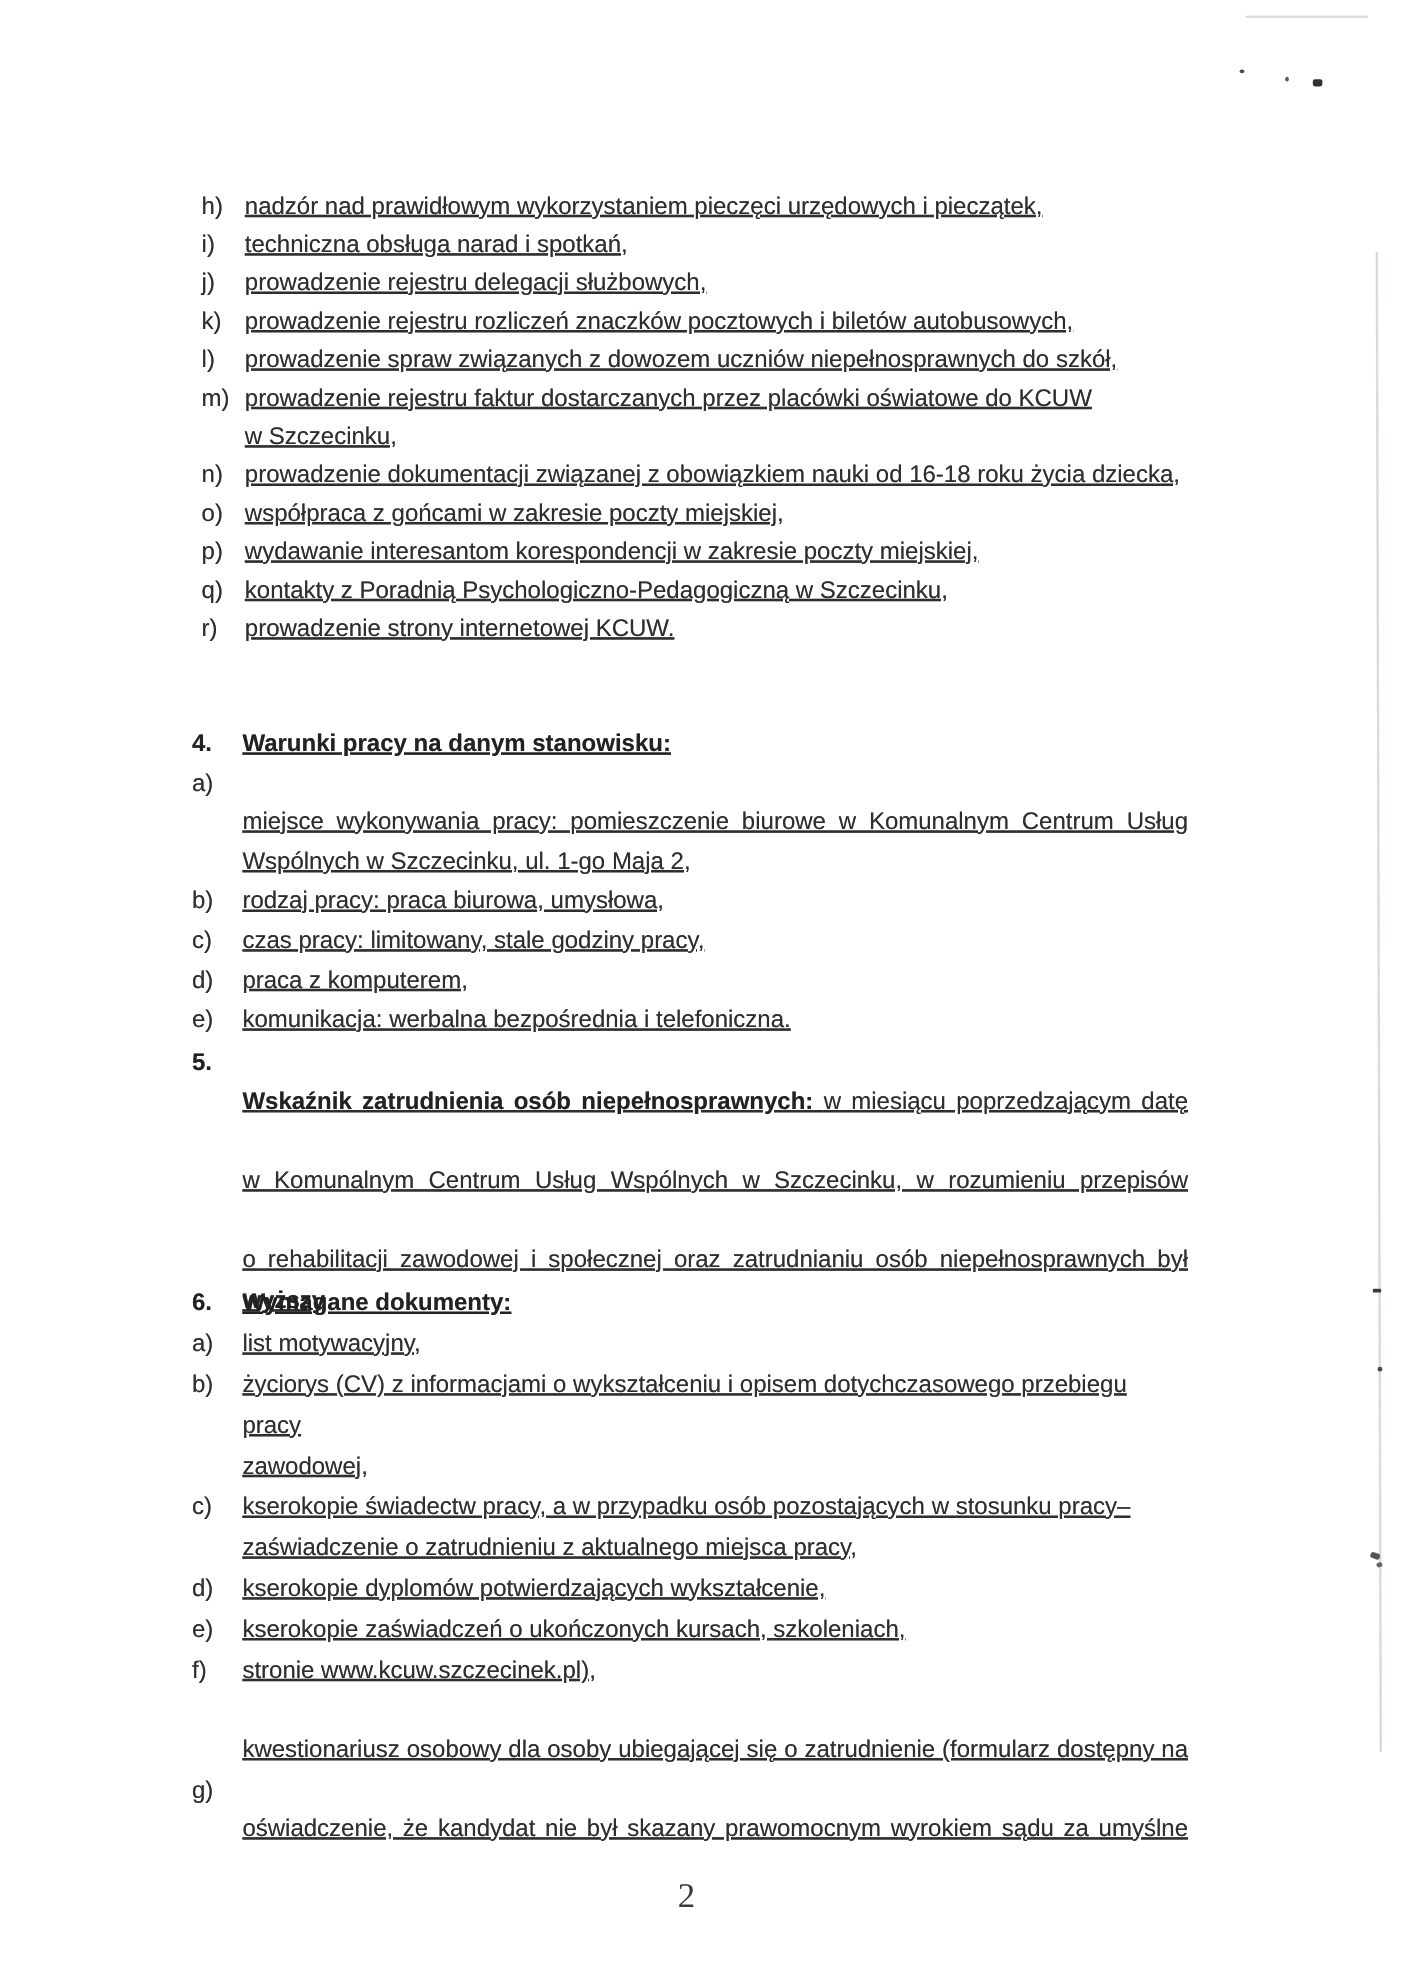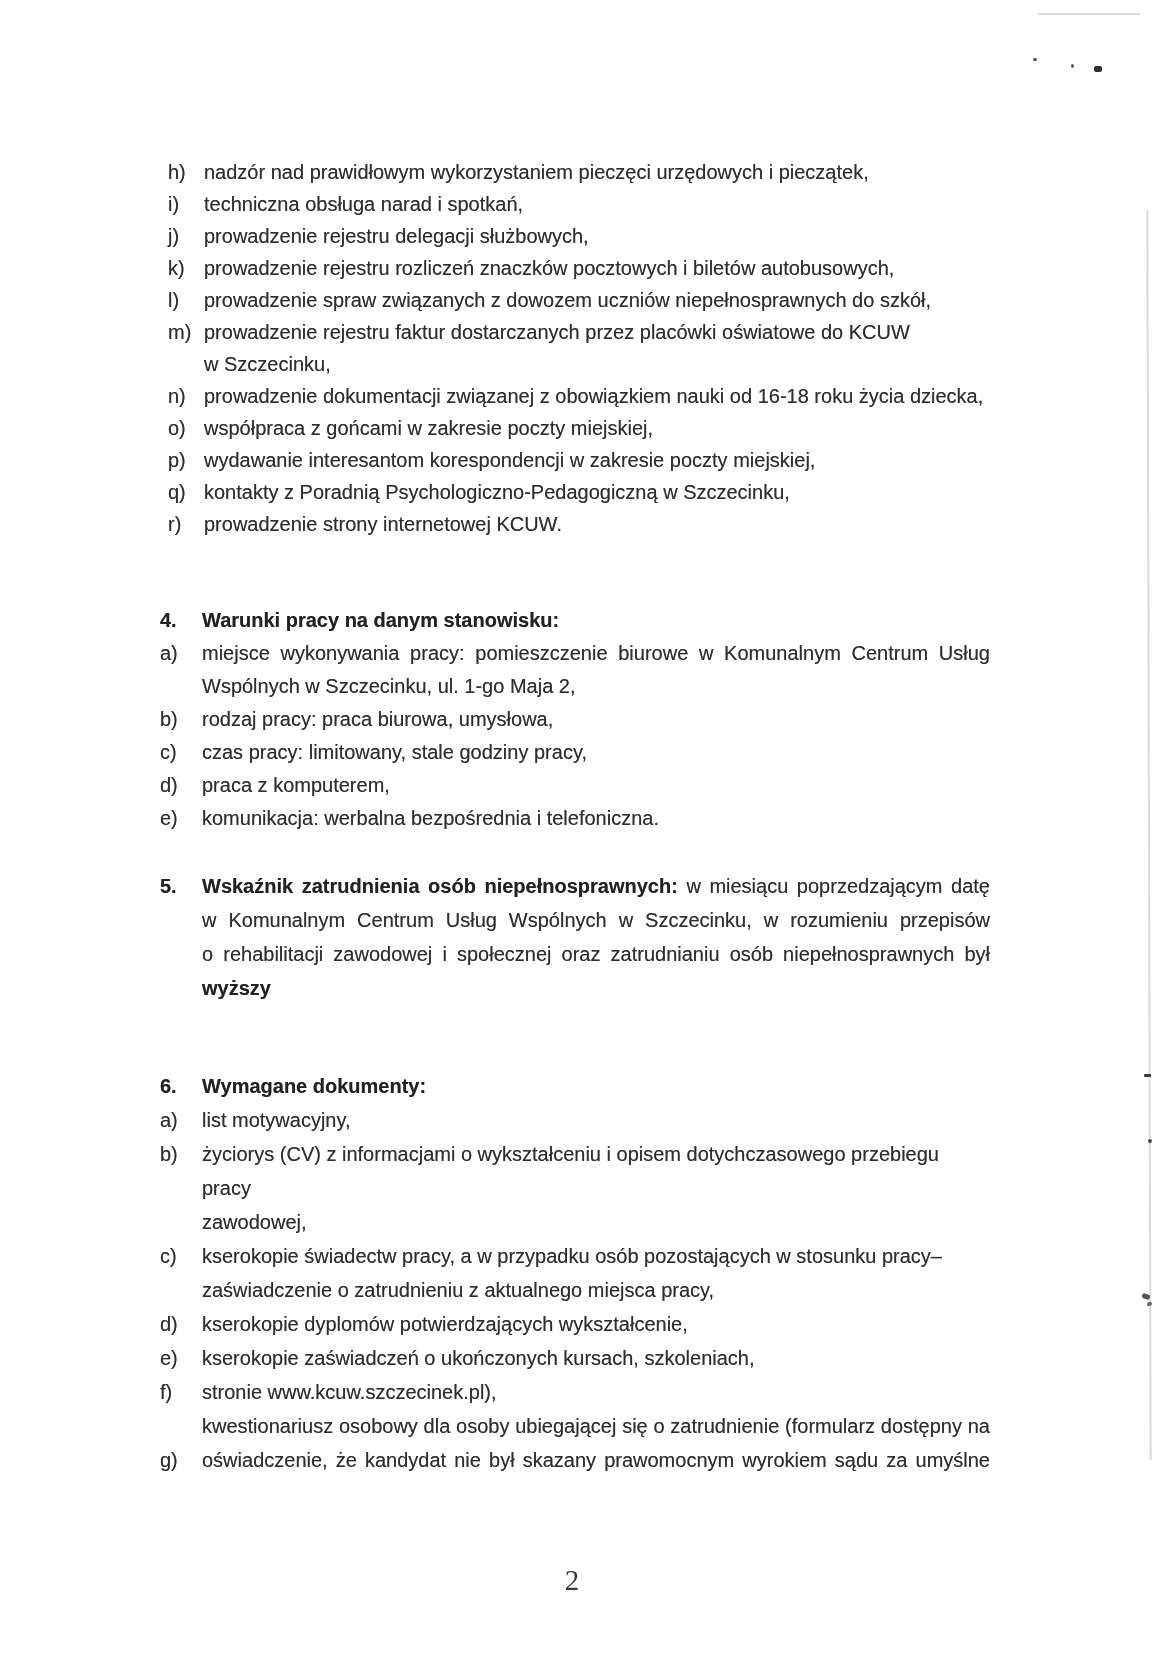--- a/index.html
+++ b/index.html
@@ -9,22 +9,22 @@
     position:relative;
     overflow:hidden;
     font-family:"Liberation Sans", sans-serif;
     color:#2e2e2e;
   }
   .block{position:absolute;font-size:20px;}
   .row{display:flex;align-items:flex-start;}
   .lbl{flex:0 0 36px;line-height:inherit;}
   .sec .lbl{flex:0 0 42px;}
   .txt{flex:1;min-width:0;}
-  .line{line-height:inherit;}
-  .stretch{text-align:justify;text-align-last:justify;}
+  .line{line-height:inherit;text-decoration:underline;}
+  .stretch{text-align:justify;text-align-last:justify;margin-top:32px;}
   .bold{font-weight:700;color:#222;}
   #duties{left:168px;top:156px;width:822px;line-height:32px;}
   #sec4{left:160px;top:604px;width:830px;line-height:33px;}
   #sec5{left:160px;top:869px;width:830px;line-height:34px;}
   #sec6{left:160px;top:1069px;width:830px;line-height:34px;}
   .doc-text{text-shadow:0 0 0.4px rgba(40,40,40,0.55);}
   #pageno{
     position:absolute;left:538px;top:1564px;width:68px;
     text-align:center;font-family:"Liberation Serif", serif;
     font-size:29px;color:#3a3a3a;

